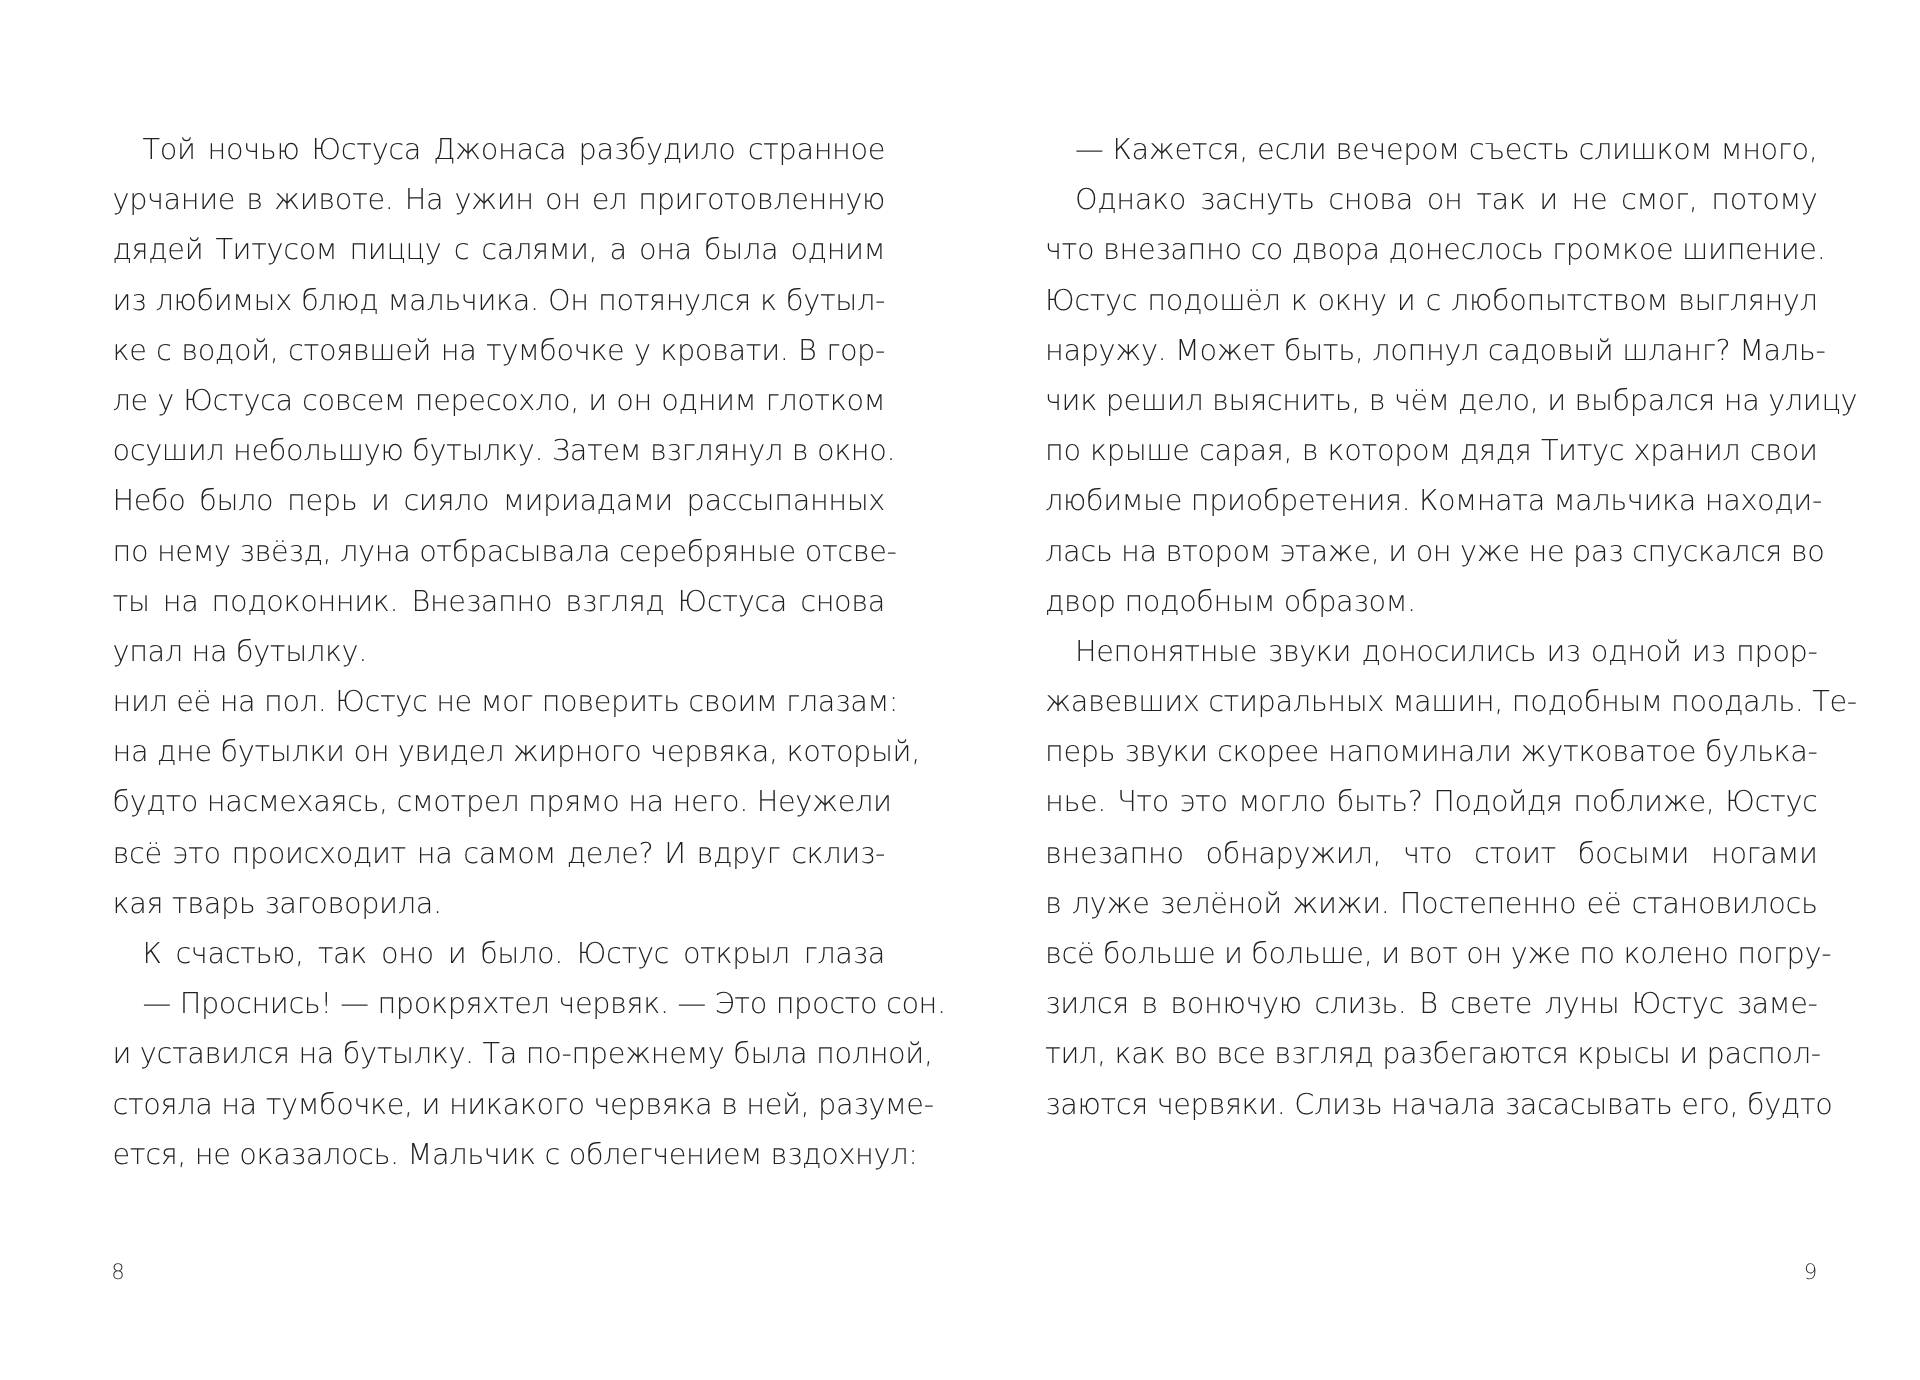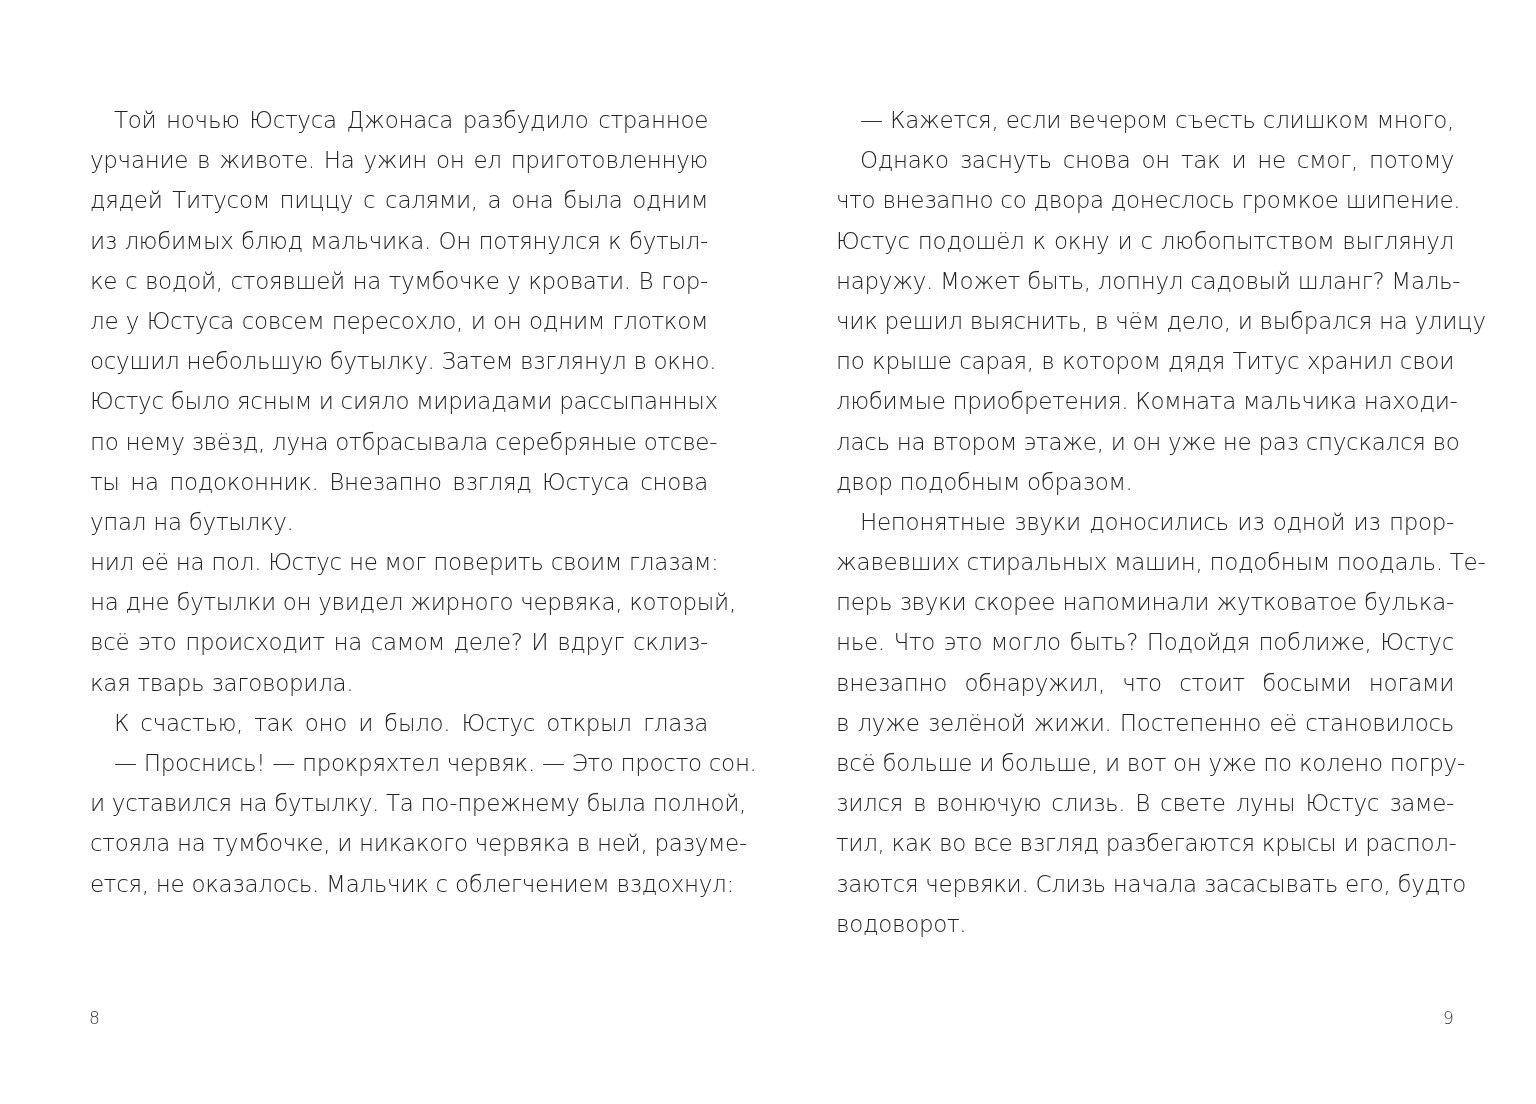--- a/index.html
+++ b/index.html
@@ -62,26 +62,27 @@
 
 <div class="page left">
   <div class="text-block" id="left-text">
       <div class="line indent">Той ночью Юстуса Джонаса разбудило странное</div>
       <div class="line">урчание в животе. На ужин он ел приготовленную</div>
       <div class="line">дядей Титусом пиццу с салями, а она была одним</div>
       <div class="line">из любимых блюд мальчика. Он потянулся к бутыл-</div>
       <div class="line">ке с водой, стоявшей на тумбочке у кровати. В гор-</div>
       <div class="line">ле у Юстуса совсем пересохло, и он одним глотком</div>
       <div class="line">осушил небольшую бутылку. Затем взглянул в окно.</div>
-      <div class="line">Юстус было ясным и сияло мириадами рассыпанных</div>
+      <div class="line">Небо было перь и сияло мириадами рассыпанных</div>
       <div class="line">по нему звёзд, луна отбрасывала серебряные отсве-</div>
       <div class="line">ты на подоконник. Внезапно взгляд Юстуса снова</div>
       <div class="line last">упал на бутылку.</div>
       <div class="line">нил её на пол. Юстус не мог поверить своим глазам:</div>
       <div class="line">на дне бутылки он увидел жирного червяка, который,</div>
+      <div class="line">будто насмехаясь, смотрел прямо на него. Неужели</div>
       <div class="line">всё это происходит на самом деле? И вдруг склиз-</div>
       <div class="line last">кая тварь заговорила.</div>
       <div class="line indent">К счастью, так оно и было. Юстус открыл глаза</div>
       <div class="line indent">— Проснись! — прокряхтел червяк. — Это просто сон.</div>
       <div class="line">и уставился на бутылку. Та по-прежнему была полной,</div>
       <div class="line">стояла на тумбочке, и никакого червяка в ней, разуме-</div>
       <div class="line">ется, не оказалось. Мальчик с облегчением вздохнул:</div>
     </div>
   <div class="page-number">8</div>
 </div>
@@ -101,16 +102,15 @@
       <div class="line indent">Непонятные звуки доносились из одной из прор-</div>
       <div class="line">жавевших стиральных машин, подобным поодаль. Те-</div>
       <div class="line">перь звуки скорее напоминали жутковатое булька-</div>
       <div class="line">нье. Что это могло быть? Подойдя поближе, Юстус</div>
       <div class="line">внезапно обнаружил, что стоит босыми ногами</div>
       <div class="line">в луже зелёной жижи. Постепенно её становилось</div>
       <div class="line">всё больше и больше, и вот он уже по колено погру-</div>
       <div class="line">зился в вонючую слизь. В свете луны Юстус заме-</div>
       <div class="line">тил, как во все взгляд разбегаются крысы и распол-</div>
       <div class="line">заются червяки. Слизь начала засасывать его, будто</div>
-      <div class="line last">водоворот.</div>
     </div>
   <div class="page-number">9</div>
 </div>
 
 </body></html>

